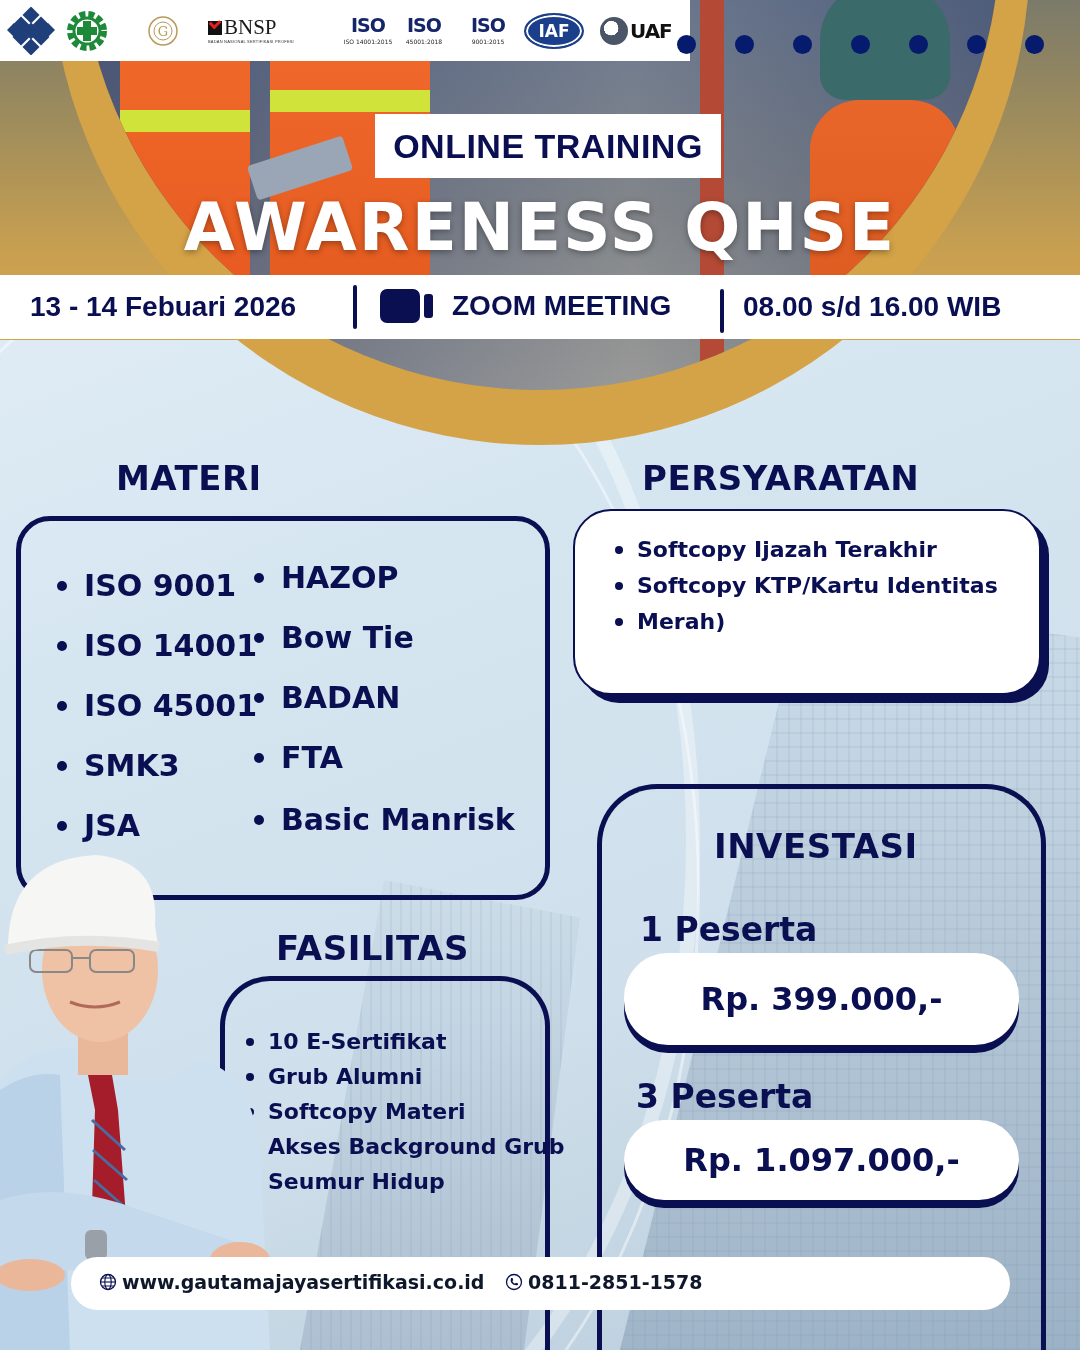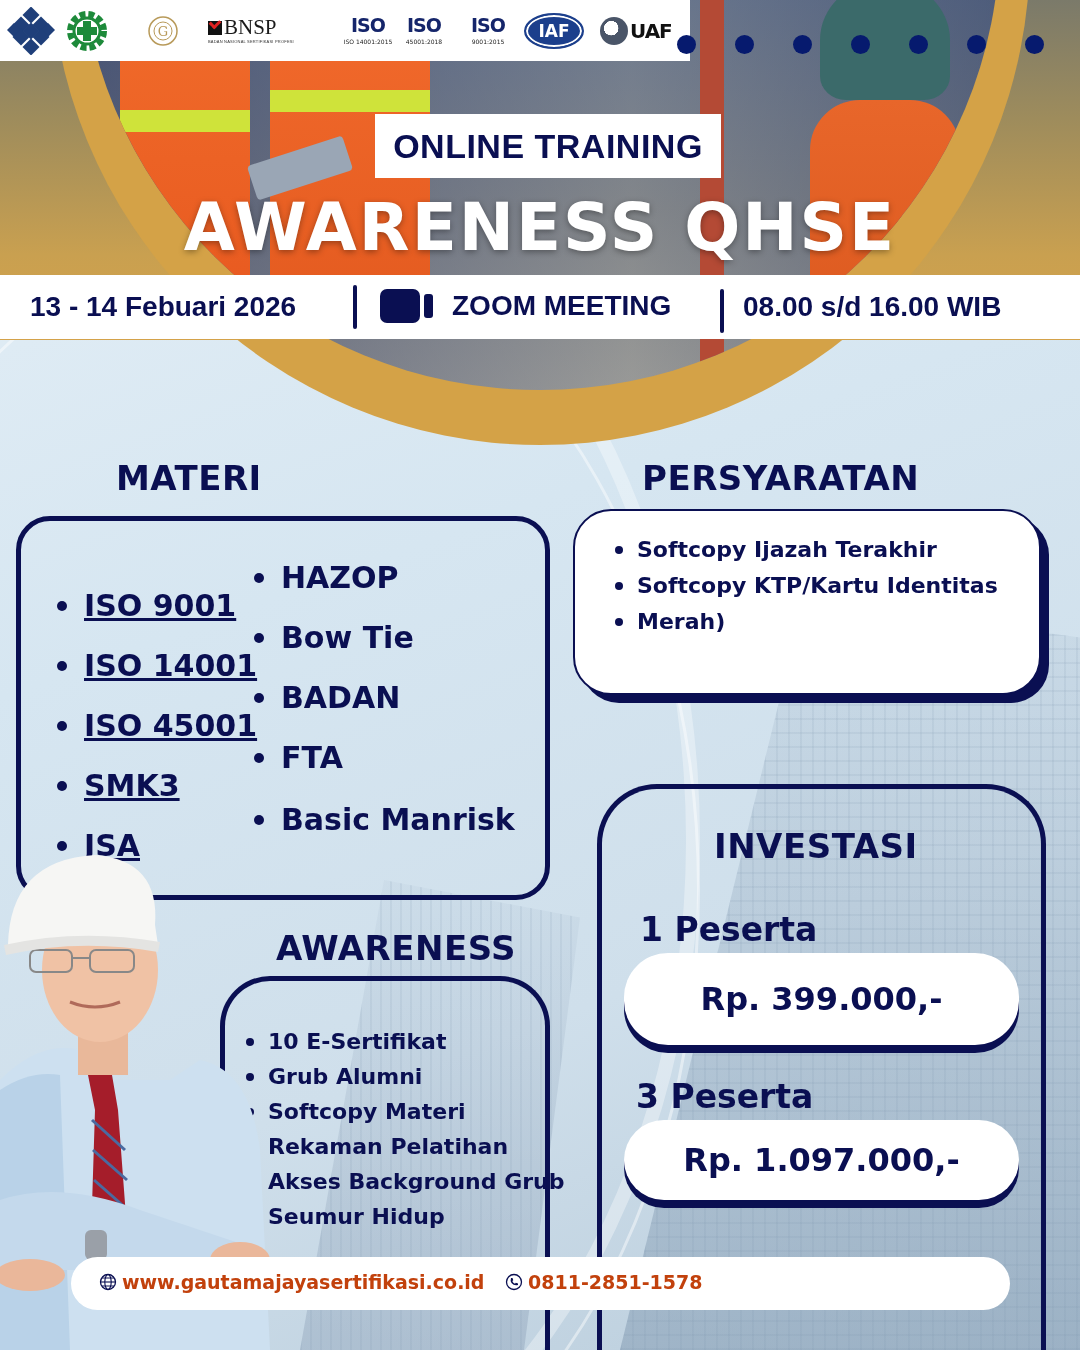--- a/index.html
+++ b/index.html
@@ -175,21 +175,21 @@
   .fas-list { position: absolute; left: 268px; top: 1012px; font-size: 22px; line-height: 35px; white-space: nowrap; margin-top: 12px; }
   .fas-list li .bullet { left: -22px; top: 18px; width: 8px; height: 8px; }
 
   
   .person { position: absolute; left: 0; top: 850px; width: 270px; height: 500px; pointer-events: none; }
 
   
   .footer {
     position: absolute; left: 71px; top: 1257px; width: 939px; height: 53px;
     background: #ffffff; border-radius: 27px;
-    font-family: "DejaVu Sans", sans-serif; font-weight: 700; font-size: 19px; color: #c2410c;
+    font-family: "DejaVu Sans", sans-serif; font-weight: 700; font-size: 19px; color: #0f172a;
   }
   .footer .item { position: absolute; top: 14px; display: flex; align-items: center; gap: 5px; white-space: nowrap; }
 </style>
 </head>
 <body>
 
 <div class="bg-lines">
   <div class="swoosh" style="left:-300px; top:-200px; width:1000px; height:1400px; border-color: rgba(255,255,255,0.35);"></div>
   <div class="swoosh" style="left:-200px; top:-100px; width:900px; height:1300px; border-width:3px;"></div>
 </div>
@@ -298,21 +298,21 @@
       </svg>
     </span>
     <span>ZOOM MEETING</span>
   </div>
   <span class="sep" style="left:720px; top:14px;"></span>
   <span class="time">08.00 s/d 16.00 WIB</span>
 </div>
 
 <div class="section-title" style="left:116px; top:458px;">MATERI</div>
 <div class="box" style="left:16px; top:516px; width:534px; height:384px;"></div>
-<ul class="list materi-list" style="left:54px; top:576px;text-decoration:underline;">
+<ul class="list materi-list" style="left:54px; top:556px;">
   <li><span class="bullet"></span><span>ISO 9001</span></li>
   <li><span class="bullet"></span><span>ISO 14001</span></li>
   <li><span class="bullet"></span><span>ISO 45001</span></li>
   <li><span class="bullet"></span><span>SMK3</span></li>
   <li><span class="bullet"></span><span>JSA</span></li>
 </ul>
 <ul class="list materi-list" style="left:251px; top:548px;">
   <li><span class="bullet"></span><span>HAZOP</span></li>
   <li><span class="bullet"></span><span>Bow Tie</span></li>
   <li><span class="bullet"></span><span>BADAN</span></li>
@@ -335,27 +335,26 @@
 <div class="peserta-label" style="left:640px; top:910px;">1 Peserta</div>
 <div class="price-pill" style="left:624px; top:953px; width:395px; height:92px;">
   <span>Rp. 399.000,-</span>
 </div>
 
 <div class="peserta-label" style="left:636px; top:1077px;text-align:center;">3 Peserta</div>
 <div class="price-pill" style="left:624px; top:1120px; width:395px; height:80px;">
   <span>Rp. 1.097.000,-</span>
 </div>
 
-<div class="section-title" style="left:276px; top:928px;">AWARENESS</div>
+<div class="section-title" style="left:276px; top:928px;">FASILITAS</div>
 <div class="box fas-box" style="left:220px; top:976px; width:330px; height:400px;"></div>
 <ul class="list fas-list">
   <li><span class="bullet"></span><span>10 E-Sertifikat</span></li>
   <li><span class="bullet"></span><span>Grub Alumni</span></li>
   <li><span class="bullet"></span><span>Softcopy Materi</span></li>
-  <li><span class="bullet"></span><span>Rekaman Pelatihan</span></li>
   <li><span class="bullet"></span><span>Akses Background Grub</span></li>
   <li><span>Seumur Hidup</span></li>
 </ul>
 
 <svg class="person" viewBox="0 0 270 500">
 
   <path d="M0 230 Q40 190 80 200 L110 230 L170 230 L200 210 Q250 220 260 300 L270 500 L0 500 Z" fill="#cde0f0"></path>
   <path d="M0 240 Q30 220 60 225 L70 500 L0 500 Z" fill="#b9d2e8"></path>
 
   <path d="M88 225 L112 225 L118 260 L130 420 L110 460 L90 420 L95 260 Z" fill="#a51d2a"></path>

